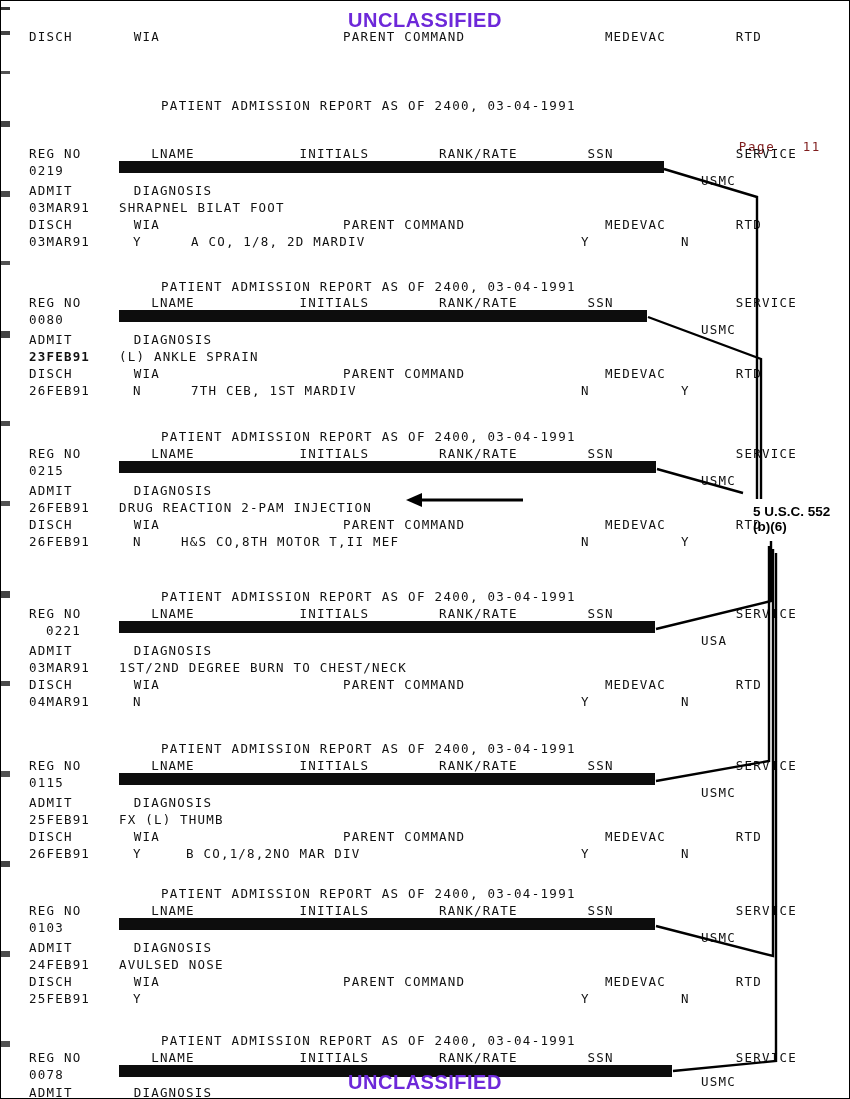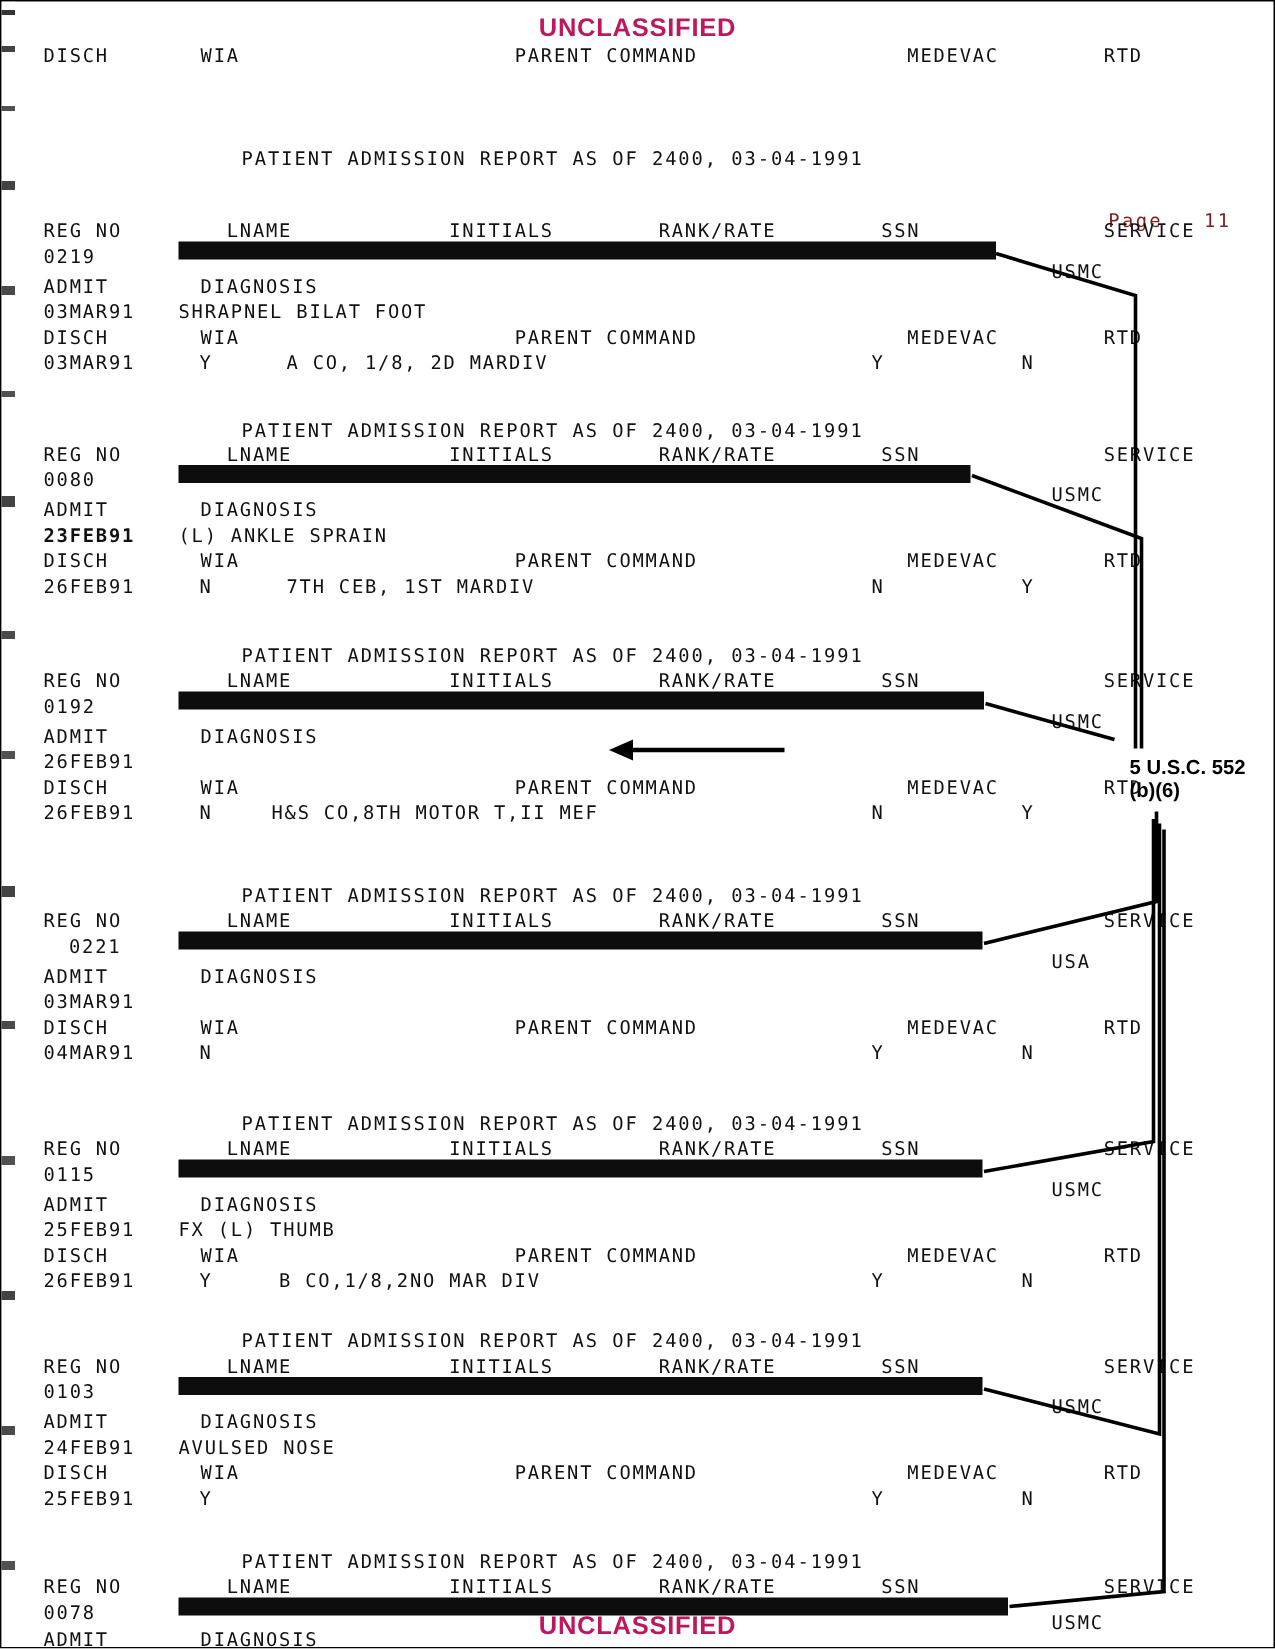--- a/index.html
+++ b/index.html
@@ -60,23 +60,23 @@
         #333 1040px, #333 1046px,
         #fff 1046px, #fff 1099px);
     opacity: .85;
   }
   .classif {
     position: absolute;
     width: 100%;
     text-align: center;
     font-family: "Liberation Sans", sans-serif;
     font-weight: bold;
-    font-size: 17px;
+    font-size: 20px;
     letter-spacing: .5px;
-    color: #be185d;
+    color: #6d28d9;
   }
   .classif.top { top: 8px; }
   .classif.bottom { bottom: 4px; }
 
   .mono {
     position: absolute;
     font-family: "DejaVu Sans Mono", monospace;
     font-size: 12.5px;
     letter-spacing: 1.2px;
     color: #111;
@@ -156,39 +156,41 @@
   <div class="mono" style="left:118px; top:348px;">(L) ANKLE SPRAIN</div>
   <div class="mono" style="left:28px; top:365px;">DISCH       WIA                     PARENT COMMAND                MEDEVAC        RTD</div>
   <div class="mono" style="left:28px; top:382px;">26FEB91</div>
   <div class="mono" style="left:132px; top:382px;">N</div>
   <div class="mono" style="left:190px; top:382px;">7TH CEB, 1ST MARDIV</div>
   <div class="mono" style="left:580px; top:382px;">N</div>
   <div class="mono" style="left:680px; top:382px;">Y</div>
 
   <div class="mono report-title" style="left:160px; top:428px;">PATIENT ADMISSION REPORT AS OF 2400, 03-04-1991</div>
   <div class="mono" style="left:28px; top:445px;">REG NO        LNAME            INITIALS        RANK/RATE        SSN              SERVICE</div>
-  <div class="mono" style="left:28px; top:462px;">0192</div>
+  <div class="mono" style="left:28px; top:462px;">0215</div>
   <div class="redact" style="left:118px; top:460px; width:537px;"></div>
   <div class="mono" style="left:700px; top:472px;">USMC</div>
   <div class="mono" style="left:28px; top:482px;">ADMIT       DIAGNOSIS</div>
   <div class="mono" style="left:28px; top:499px;">26FEB91</div>
+  <div class="mono" style="left:118px; top:499px;">DRUG REACTION 2-PAM INJECTION</div>
   <div class="mono" style="left:28px; top:516px;">DISCH       WIA                     PARENT COMMAND                MEDEVAC        RTD</div>
   <div class="mono" style="left:28px; top:533px;">26FEB91</div>
   <div class="mono" style="left:132px; top:533px;">N</div>
   <div class="mono" style="left:180px; top:533px;">H&amp;S CO,8TH MOTOR T,II MEF</div>
   <div class="mono" style="left:580px; top:533px;">N</div>
   <div class="mono" style="left:680px; top:533px;">Y</div>
 
   <div class="mono report-title" style="left:160px; top:588px;">PATIENT ADMISSION REPORT AS OF 2400, 03-04-1991</div>
   <div class="mono" style="left:28px; top:605px;">REG NO        LNAME            INITIALS        RANK/RATE        SSN              SERVICE</div>
   <div class="mono" style="left:28px; top:622px;margin-left:17px;">0221</div>
   <div class="redact" style="left:118px; top:620px; width:536px;"></div>
   <div class="mono" style="left:700px; top:632px;">USA</div>
   <div class="mono" style="left:28px; top:642px;">ADMIT       DIAGNOSIS</div>
   <div class="mono" style="left:28px; top:659px;">03MAR91</div>
+  <div class="mono" style="left:118px; top:659px;">1ST/2ND DEGREE BURN TO CHEST/NECK</div>
   <div class="mono" style="left:28px; top:676px;">DISCH       WIA                     PARENT COMMAND                MEDEVAC        RTD</div>
   <div class="mono" style="left:28px; top:693px;">04MAR91</div>
   <div class="mono" style="left:132px; top:693px;">N</div>
   <div class="mono" style="left:580px; top:693px;">Y</div>
   <div class="mono" style="left:680px; top:693px;">N</div>
 
   <div class="mono report-title" style="left:160px; top:740px;">PATIENT ADMISSION REPORT AS OF 2400, 03-04-1991</div>
   <div class="mono" style="left:28px; top:757px;">REG NO        LNAME            INITIALS        RANK/RATE        SSN              SERVICE</div>
   <div class="mono" style="left:28px; top:774px;">0115</div>
   <div class="redact" style="left:118px; top:772px; width:536px;"></div>

